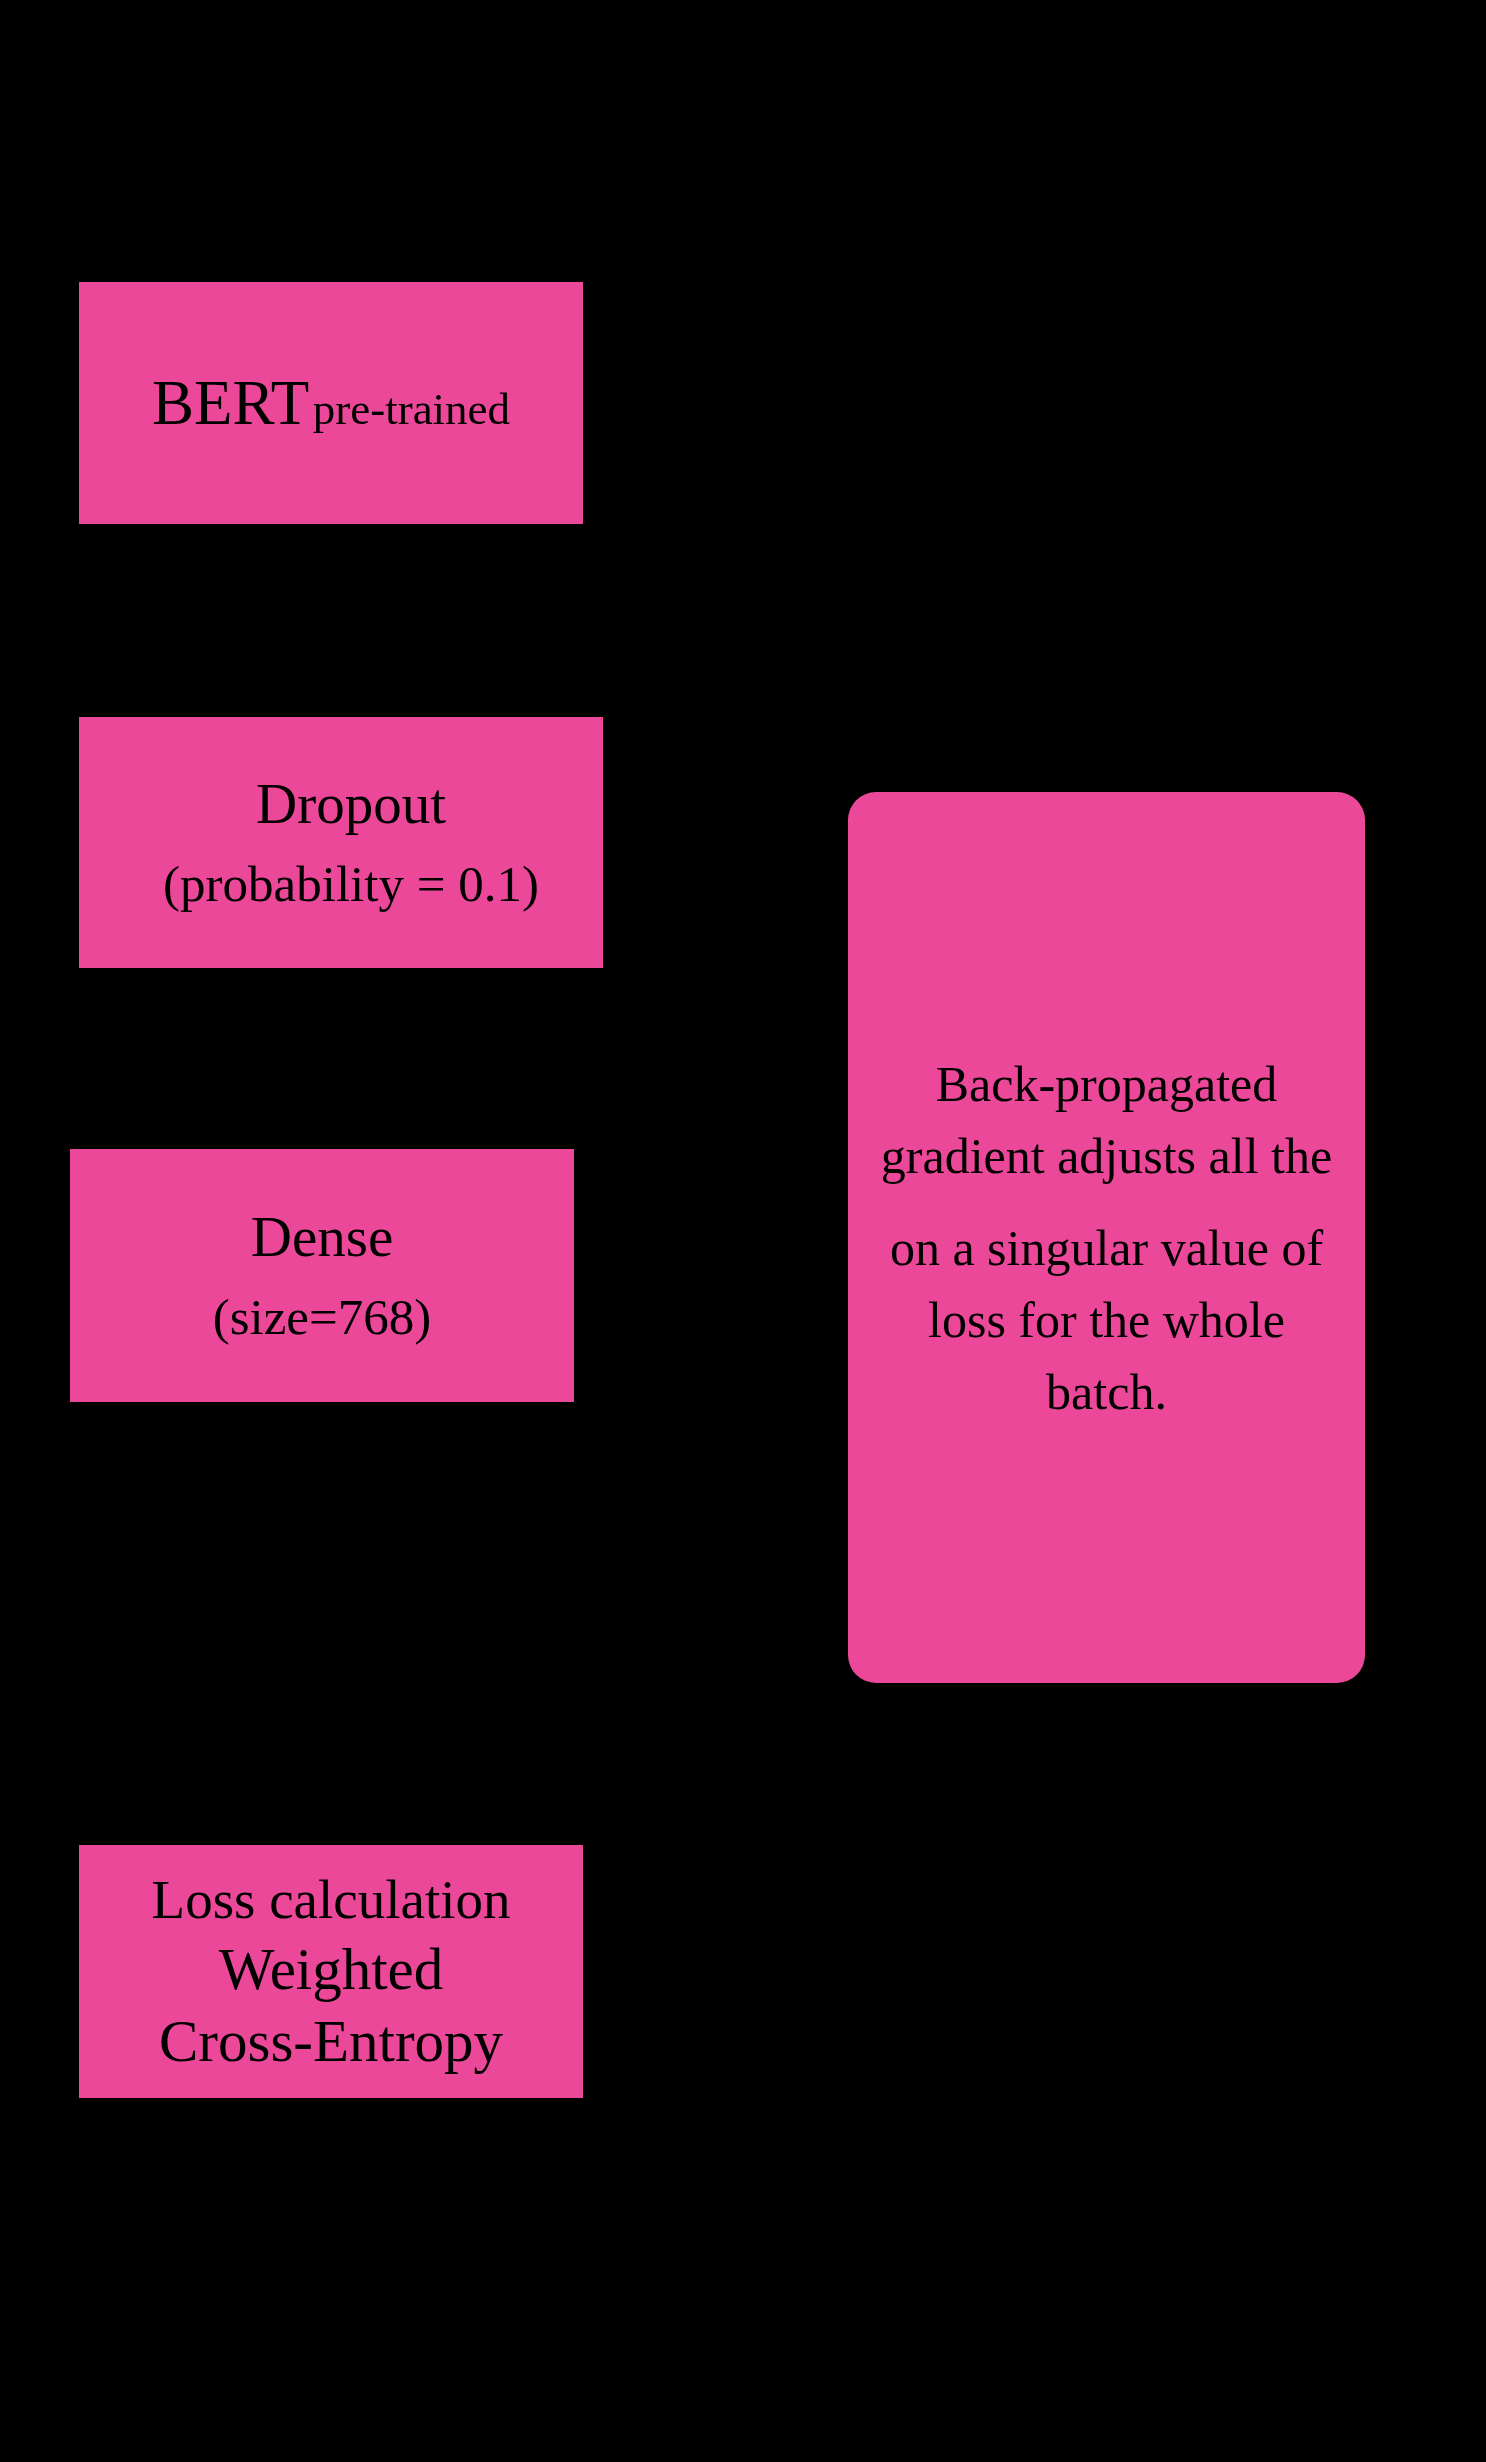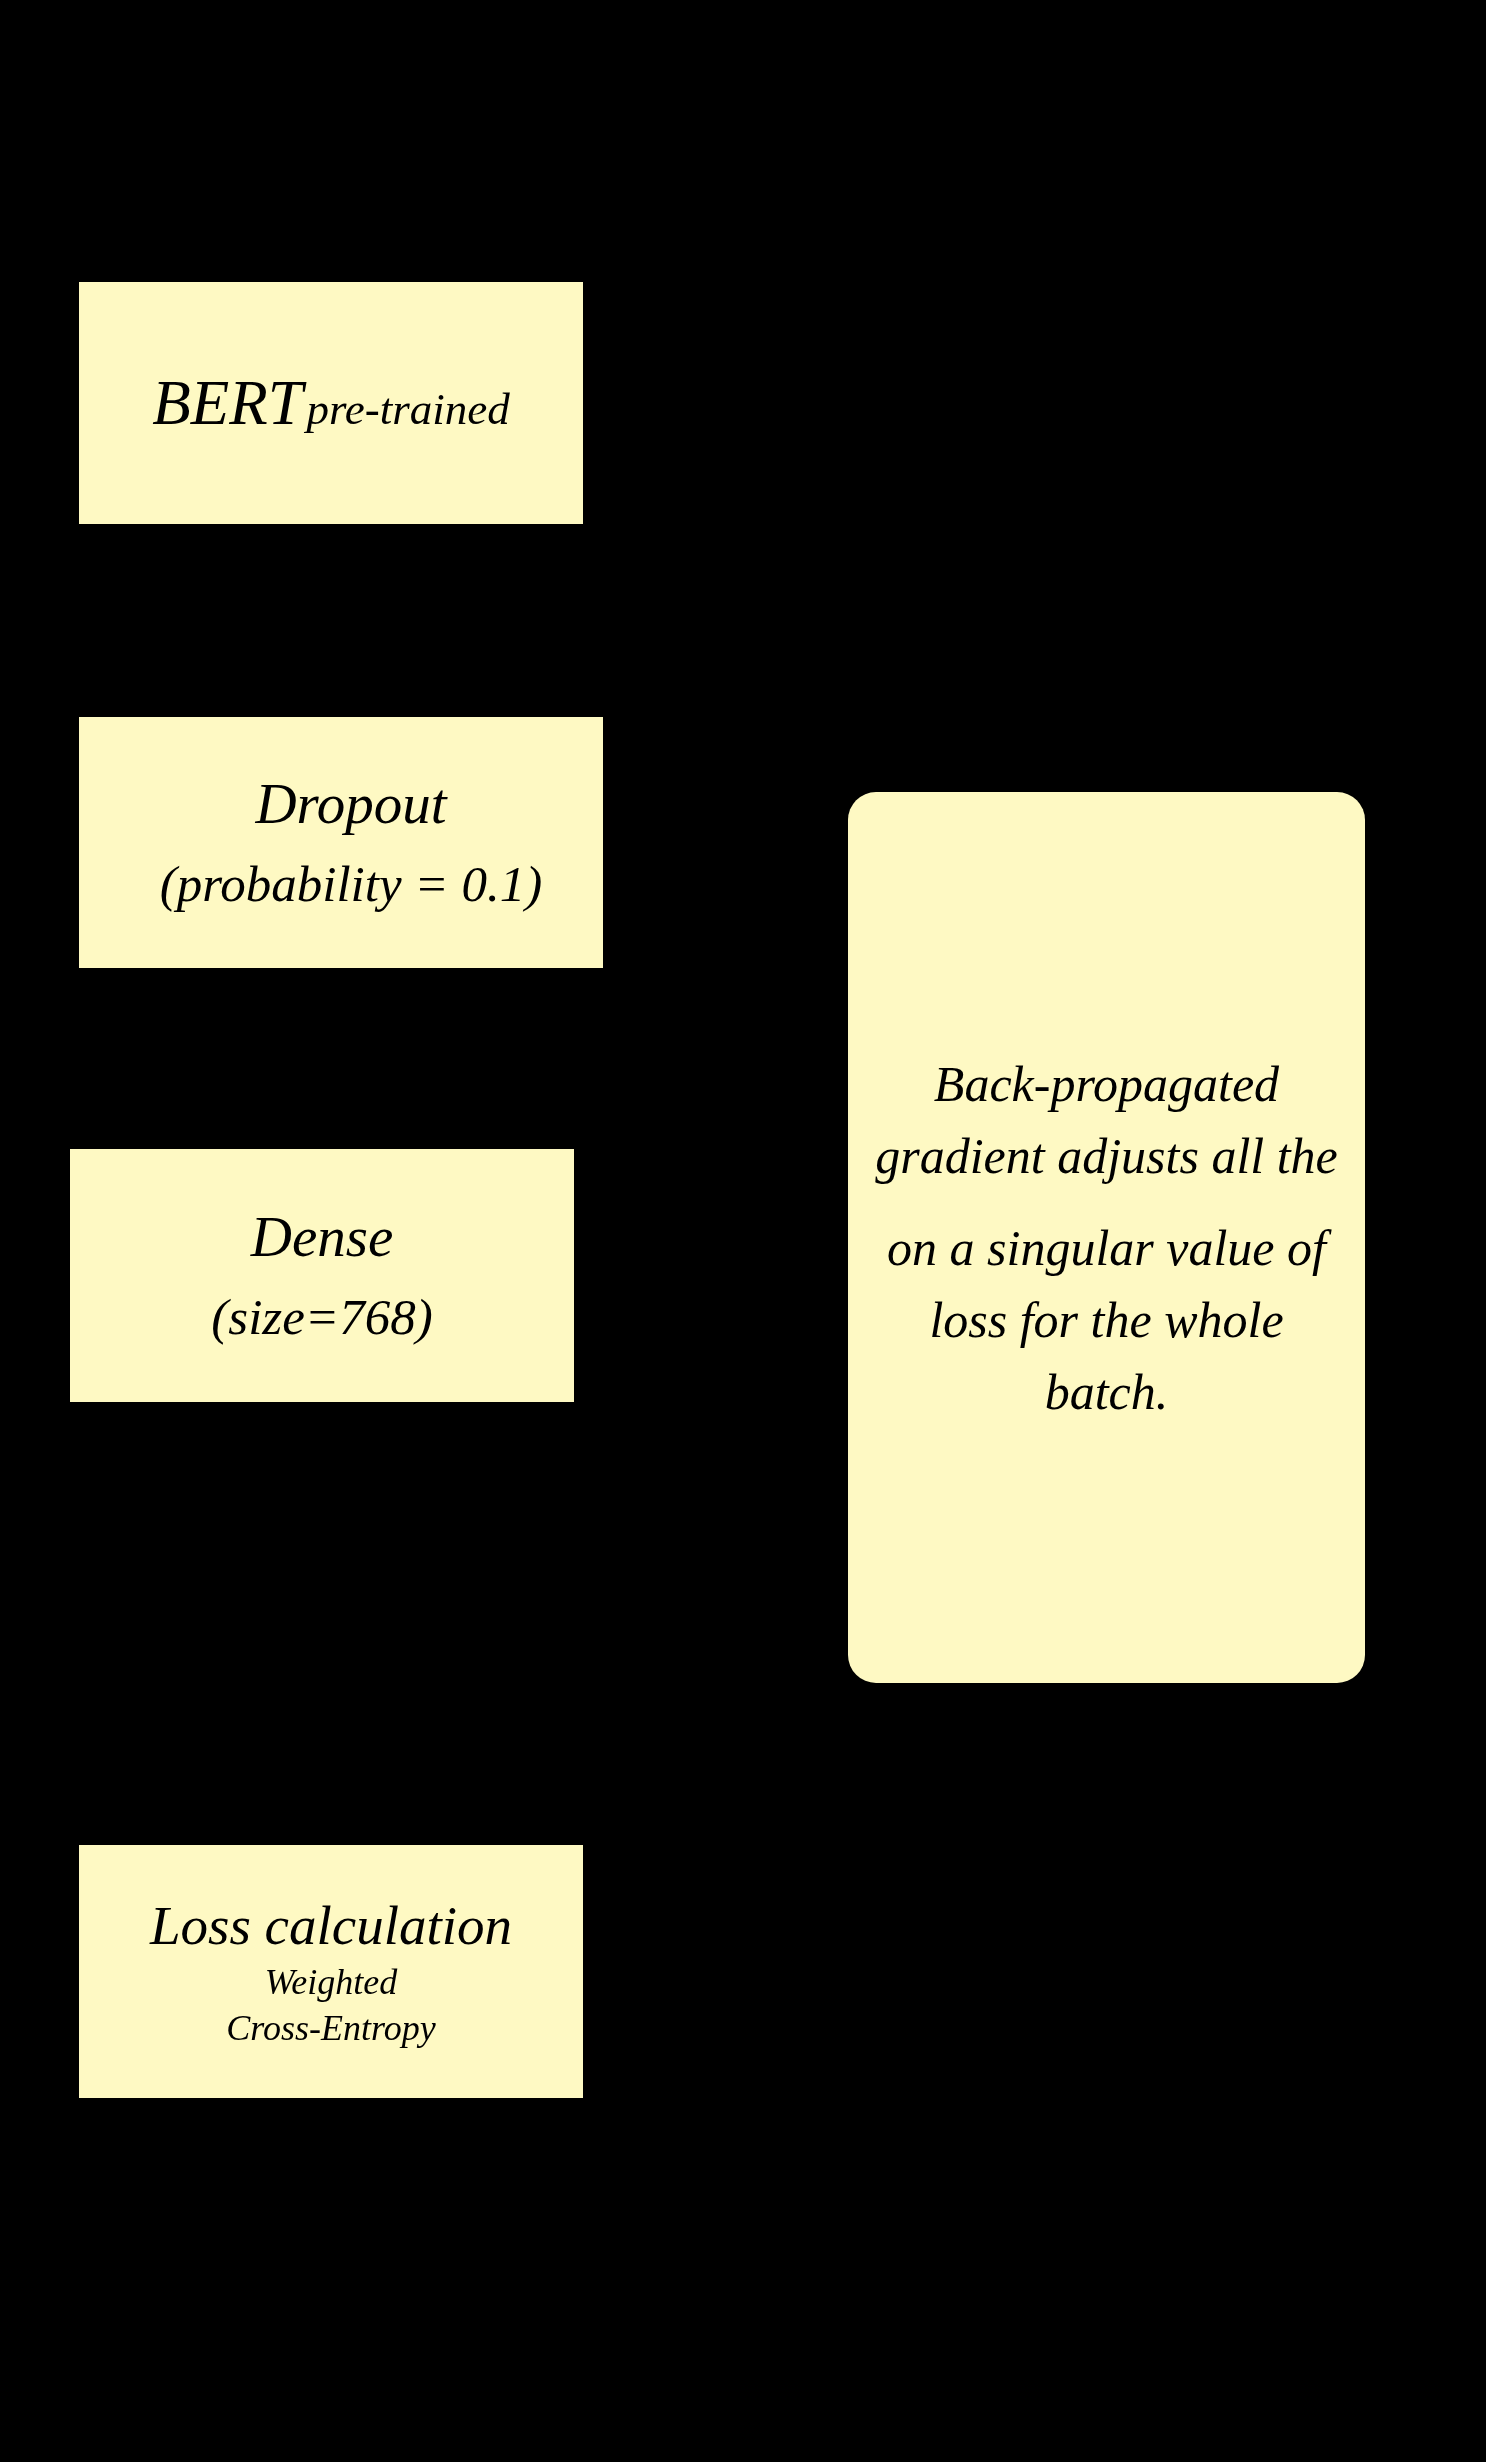--- a/index.html
+++ b/index.html
@@ -11,44 +11,43 @@
     position: relative;
     width: 1486px;
     height: 2462px;
     background: #000000;
     overflow: hidden;
     font-family: "Liberation Serif", "DejaVu Serif", serif;
     color: #000000;
   }
   .node {
     position: absolute;
-    background: #fef9c3;
+    background: #ec4899;
     display: flex;
     flex-direction: column;
     align-items: center;
     justify-content: center;
     text-align: center;
     line-height: 1.12;
-    font-style: italic;
   }
   
   #bert-box    { left: 79px;  top: 282px;  width: 504px; height: 242px; }
   #dropout-box { left: 79px;  top: 717px;  width: 504px; height: 251px; padding-left: 20px; }
   #dense-box   { left: 70px;  top: 1149px; width: 504px; height: 253px; }
   #loss-box    { left: 79px;  top: 1845px; width: 504px; height: 253px; }
   
   #backprop-note {
     left: 848px; top: 792px; width: 517px; height: 891px;
     border-radius: 28px;
   }
   .title       { font-size: 57px; white-space: nowrap; }
   .title-big   { font-size: 63px; }
   .title-side  { font-size: 45px; }
   .subtitle    { font-size: 51px; white-space: nowrap; margin-top: 21px; }
-  .sub-line    { font-size: 36px; white-space: nowrap; margin-top: 5.4px; }
+  .sub-line    { font-size: 59px; white-space: nowrap; margin-top: 5.4px; }
   #loss-box .title { font-size: 55px; }
   .note-line {
     font-size: 50px;
     line-height: 72px;
     white-space: nowrap;
   }
   .note-break { margin-top: 20px; }
 </style>
 </head>
 <body>

